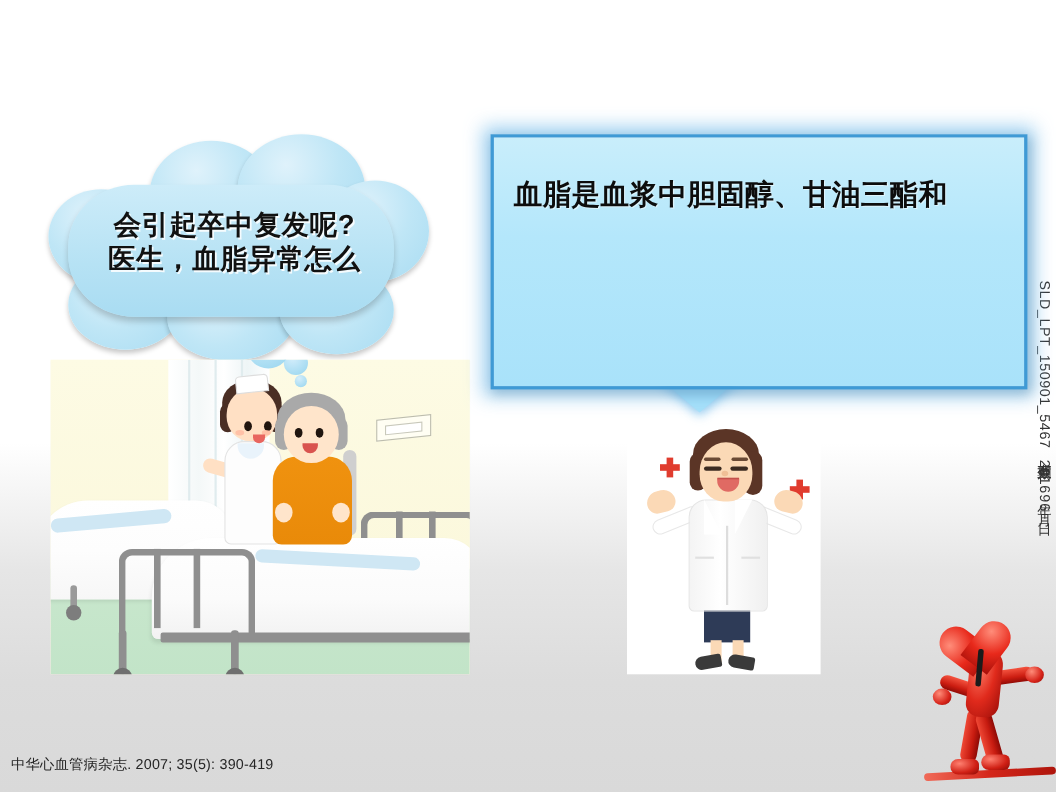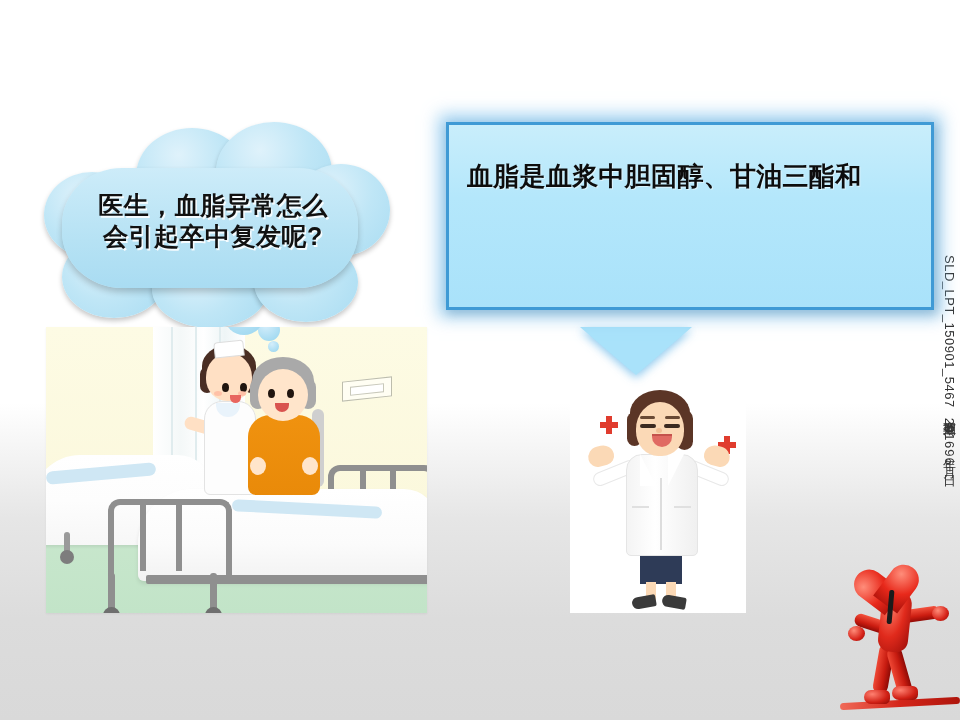--- a/index.html
+++ b/index.html
@@ -58,21 +58,21 @@
     text-shadow: 1.5px 1.5px 0 rgba(255,255,255,0.85);
     z-index: 5;
   }
 
   
   .speech-box {
     position: absolute;
     left: 446px;
     top: 122px;
     width: 488px;
-    height: 188px;
+    height: 232px;
     background: linear-gradient(to bottom, #c9eefb 0%, #b4e7fb 40%, #a9e2fa 100%);
     border: 3px solid #3f9ad5;
     box-sizing: border-box;
     box-shadow: 0 0 16px 7px rgba(120,190,235,0.75),
                 2px 3px 9px rgba(0,0,0,0.25);
     z-index: 6;
   }
   .speech-text {
     position: absolute;
     left: 18px;
@@ -478,22 +478,22 @@
   <div class="thought-wrap">
     <div class="tb-lobe" style="left:96px; top:0px; width:112px; height:96px;"></div>
     <div class="tb-lobe" style="left:176px; top:-6px; width:116px; height:100px;"></div>
     <div class="tb-lobe" style="left:4px; top:44px; width:96px; height:86px;"></div>
     <div class="tb-lobe" style="left:252px; top:36px; width:98px; height:92px;"></div>
     <div class="tb-lobe" style="left:22px; top:108px; width:104px; height:82px;"></div>
     <div class="tb-lobe" style="left:112px; top:122px; width:116px; height:78px;"></div>
     <div class="tb-lobe" style="left:214px; top:114px; width:104px; height:80px;"></div>
     <div class="tb-core"></div>
     <div class="tb-text">
+      <div>会引起卒中复发呢?</div>
       <div>医生，血脂异常怎么</div>
-      <div>会引起卒中复发呢?</div>
     </div>
   </div>
 
   <div class="speech-tail"></div>
   <div class="speech-box">
     <div class="speech-text">
       <div>血脂是血浆中胆固醇、甘油三酯和</div>
     </div>
   </div>
 
@@ -601,15 +601,16 @@
     <div class="hf-hand hf-hand-r"></div>
     <div class="hf-leg hf-leg-l"></div>
     <div class="hf-leg hf-leg-r"></div>
     <div class="hf-foot hf-foot-l"></div>
     <div class="hf-foot hf-foot-r"></div>
     <div class="hf-torso"></div>
     <div class="hf-tie"></div>
     <div class="hf-head"></div>
   </div>
 
+  <div class="footer-citation">中华心血管病杂志. 2007; 35(5): 390-419</div>
   <div class="side-code">SLD_LPT_150901_5467 有效期至 2016年9月6日</div>
 
 </div>
 
 </body></html>

